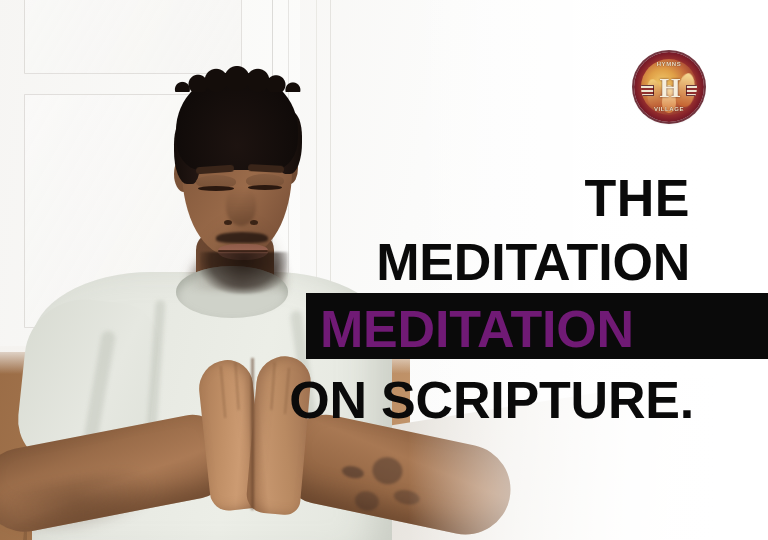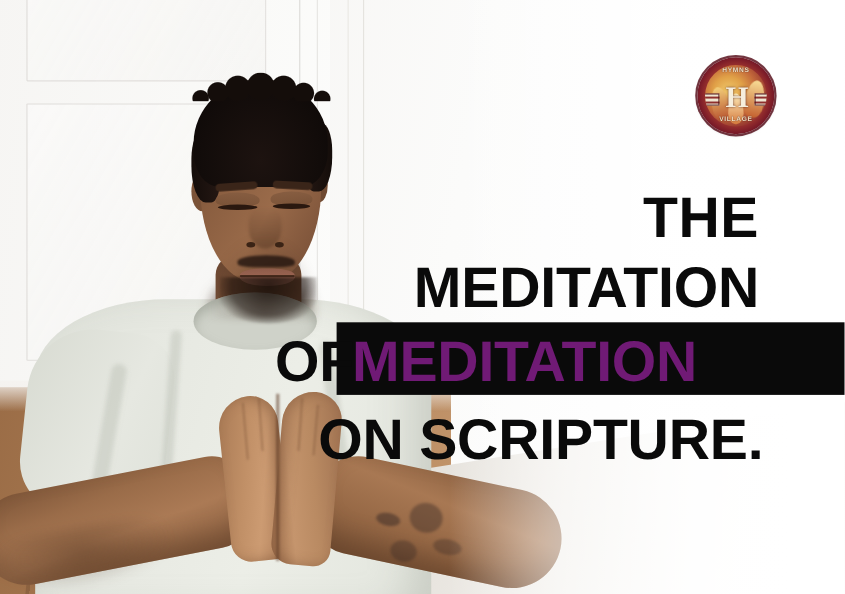--- a/index.html
+++ b/index.html
@@ -652,18 +652,17 @@
       <div class="logo-bar lb-r"></div>
       <div class="logo-top-text">HYMNS</div>
       <div class="logo-bottom-text">VILLAGE</div>
     </div>
   </div>
 
   <div class="headline">
     <div class="hl-line hl-1">THE</div>
     <div class="hl-line hl-2">MEDITATION</div>
     <div class="hl-highlight-bar"></div>
-    <div class="hl-line hl-3">OF</div>
     <div class="hl-meditation">MEDITATION</div>
     <div class="hl-line hl-4">ON SCRIPTURE.</div>
   </div>
 
 </div>
 
 </body></html>

